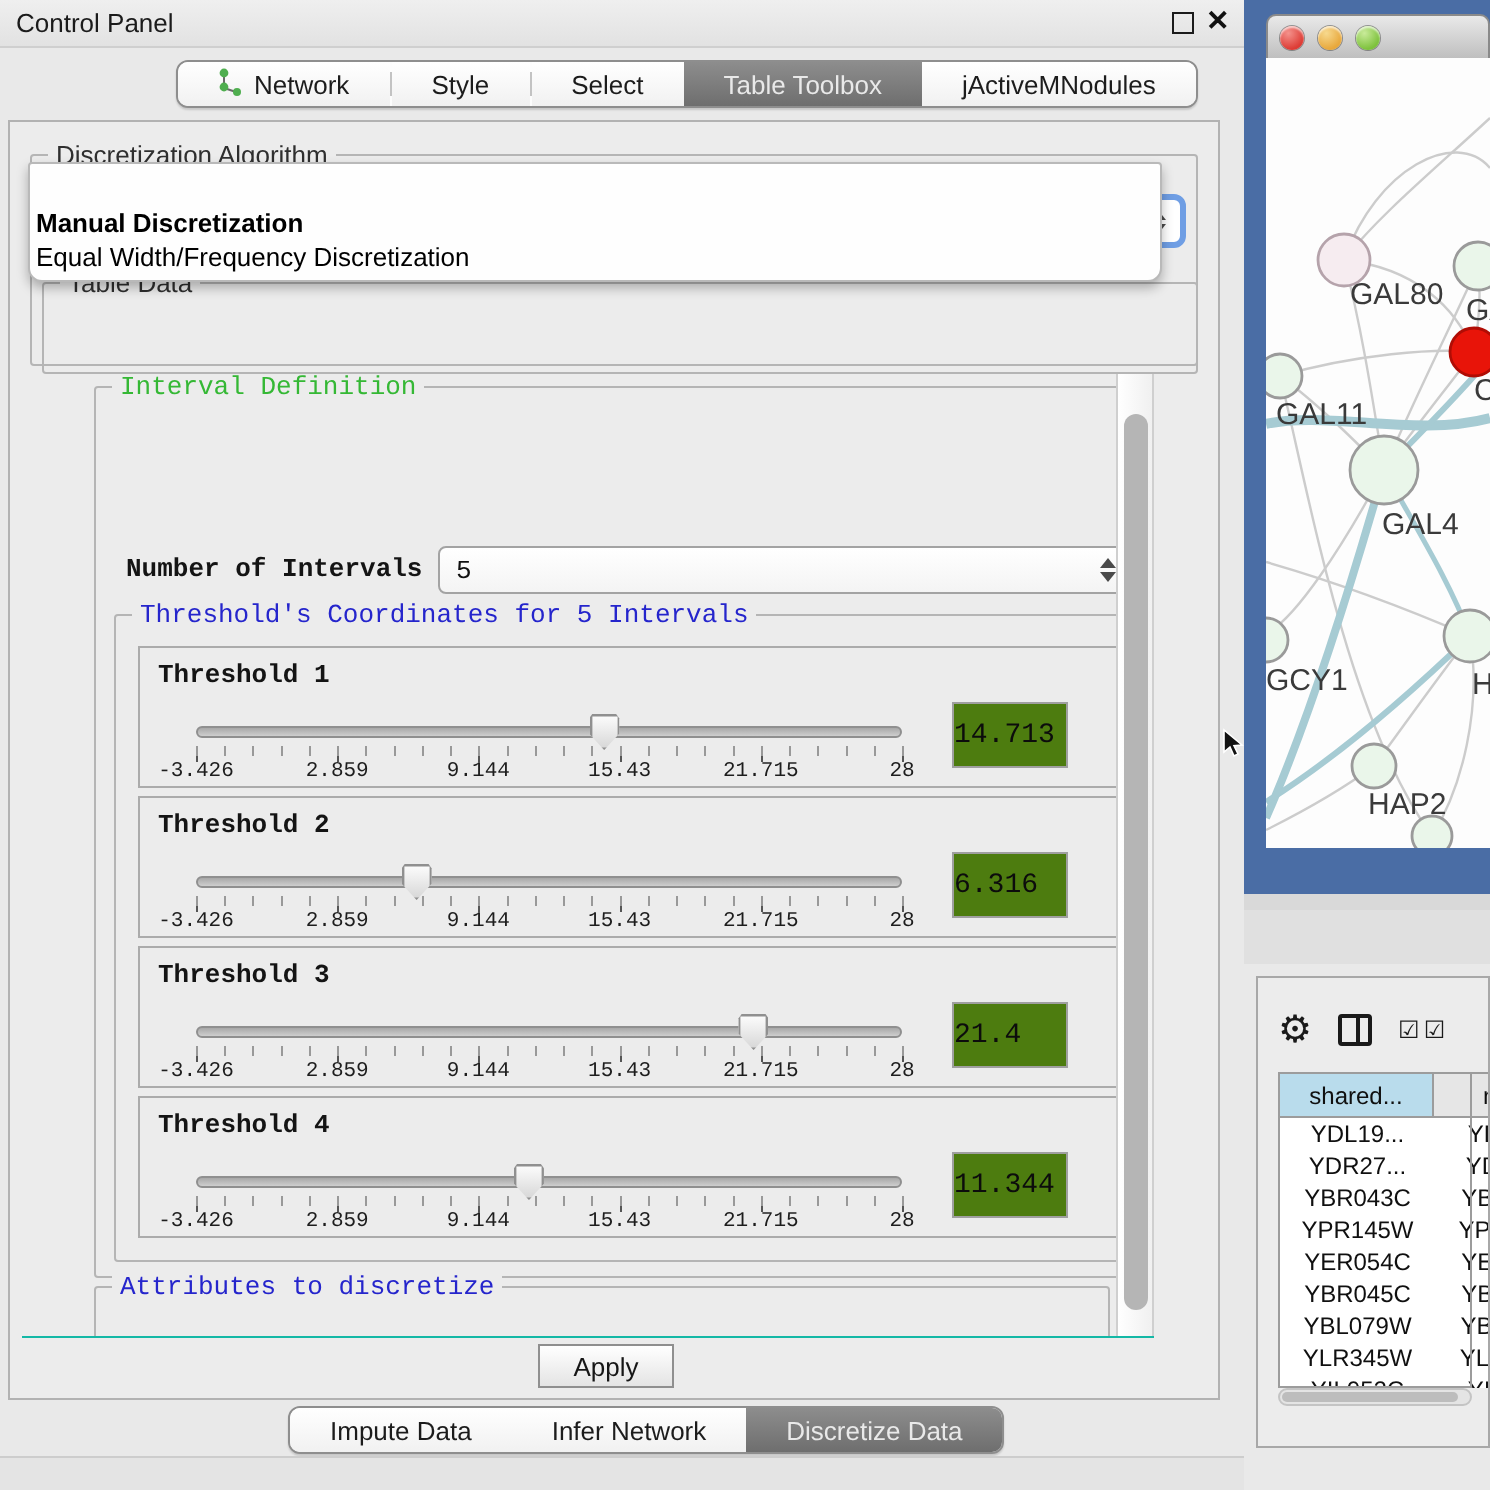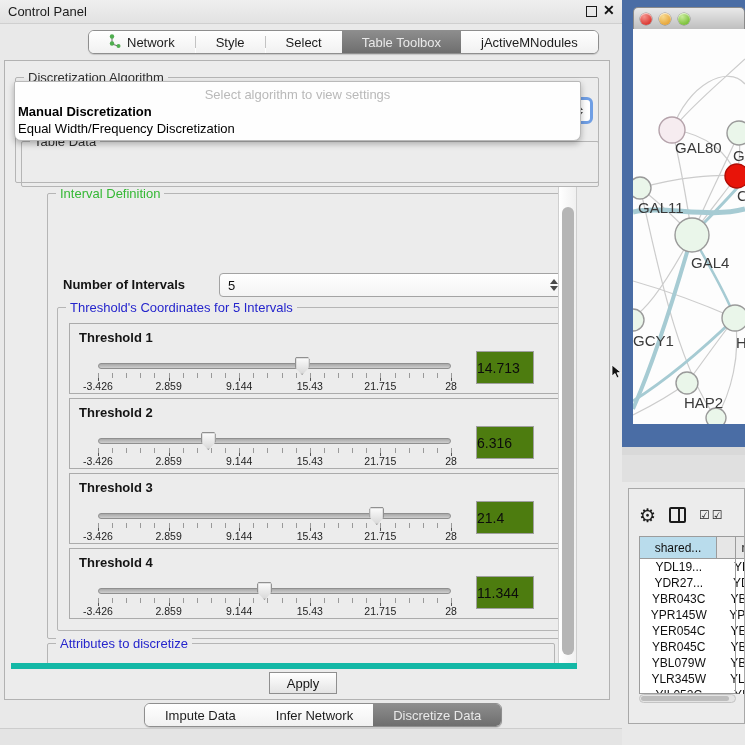--- a/index.html
+++ b/index.html
@@ -151,30 +151,29 @@
         <span class="group-label gl-dark">Discretization Algorithm</span>
       </div>
       <div id="algo-combo-focus" class="abs">
         <div class="combo-arrows" style="position:absolute; right:7px; top:5px;">
           <div class="tri-up"></div>
             <div class="tri-down"></div>
         </div>
       </div>
 
       <div id="algo-popup" class="abs">
-        <div id="algo-popup-hint">Select algorithm to view settings</div>
         <div id="popup-item-0" class="popup-item">Manual Discretization</div>
         <div id="popup-item-1" class="popup-item">Equal Width/Frequency Discretization</div>
       </div>
 
       <div class="group" style="left:16px; top:80px; width:578px; height:46px;">
         <span class="group-label gl-dark">Table Data</span>
       </div>
 
-      <div class="abs" style="left:6px; top:126px; width:566px; height:482px; border-bottom:6px solid #14b8a6; overflow:hidden;">
+      <div class="abs" style="left:6px; top:126px; width:566px; height:482px; border-bottom:1px solid #14b8a6; overflow:hidden;font-family:Liberation Mono, monospace;">
 
         <div class="group" style="left:36px; top:6px; width:524px; height:446px;">
           <span class="group-label gl-green">Interval Definition</span>
         </div>
         <span class="abs" style="left:52px; top:90px; font-size:13px; font-weight:bold; color:#141414;">Number of Intervals</span>
         <div class="combo" style="left:208px; top:86px; width:348px;">
           <span>5</span>
           <div class="combo-arrows">
               <div class="tri-up"></div>
               <div class="tri-down"></div>

